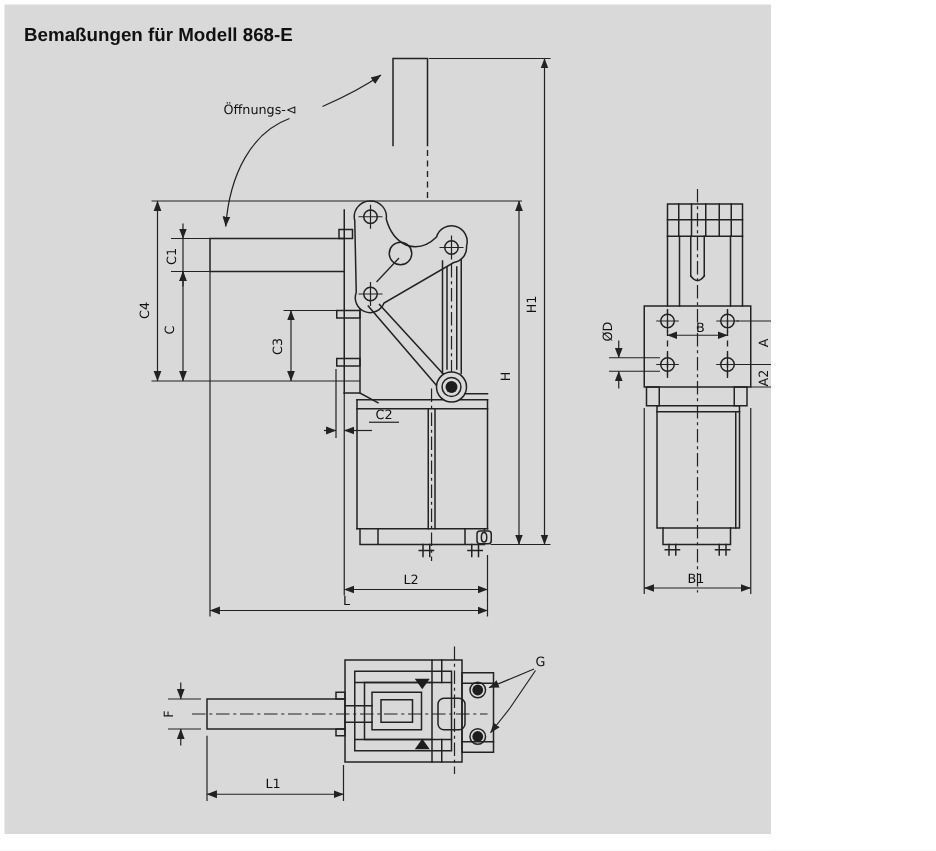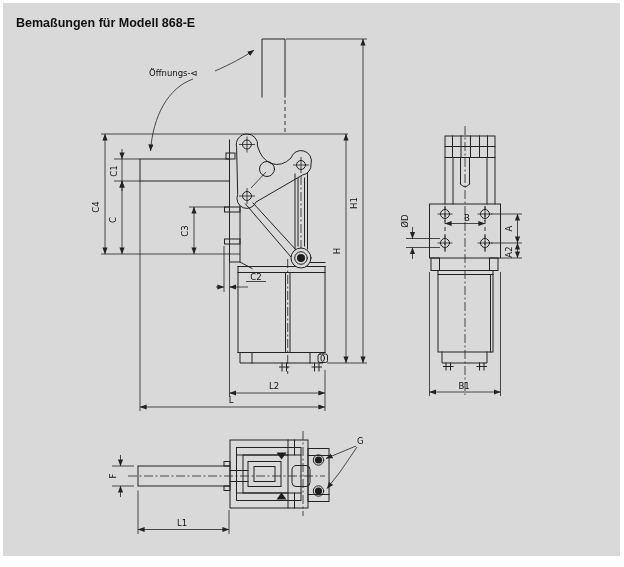--- a/index.html
+++ b/index.html
@@ -1,16 +1,16 @@
 <!DOCTYPE html>
 <html><head>
 <meta charset="utf-8">
 <style>
   html,body{margin:0;padding:0;background:#ffffff;}
-  .stage{position:relative;width:624px;height:567px;background:#ffffff;overflow:hidden;
+  .stage{position:relative;width:514px;height:567px;background:#ffffff;overflow:hidden;
          font-family:"Liberation Sans","DejaVu Sans",sans-serif;}
   svg{display:block}
   .s   {stroke:#222;stroke-width:1;fill:none;stroke-linecap:square;stroke-linejoin:miter;}
   .th  {stroke:#222;stroke-width:.8;fill:none;stroke-linecap:butt;}
   .fillbg{fill:#d9d9d9;}
   .blk {fill:#1d1d1d;stroke:none;}
   .cl  {stroke:#222;stroke-width:.8;fill:none;stroke-dasharray:9 2.5 2 2.5;}
   .hid {stroke:#222;stroke-width:.9;fill:none;stroke-dasharray:4 3;}
   text.lbl{font:8.5px "DejaVu Sans",sans-serif;fill:#111;}
   text.ttl{font:bold 12.5px "Liberation Sans",sans-serif;fill:#111;}

